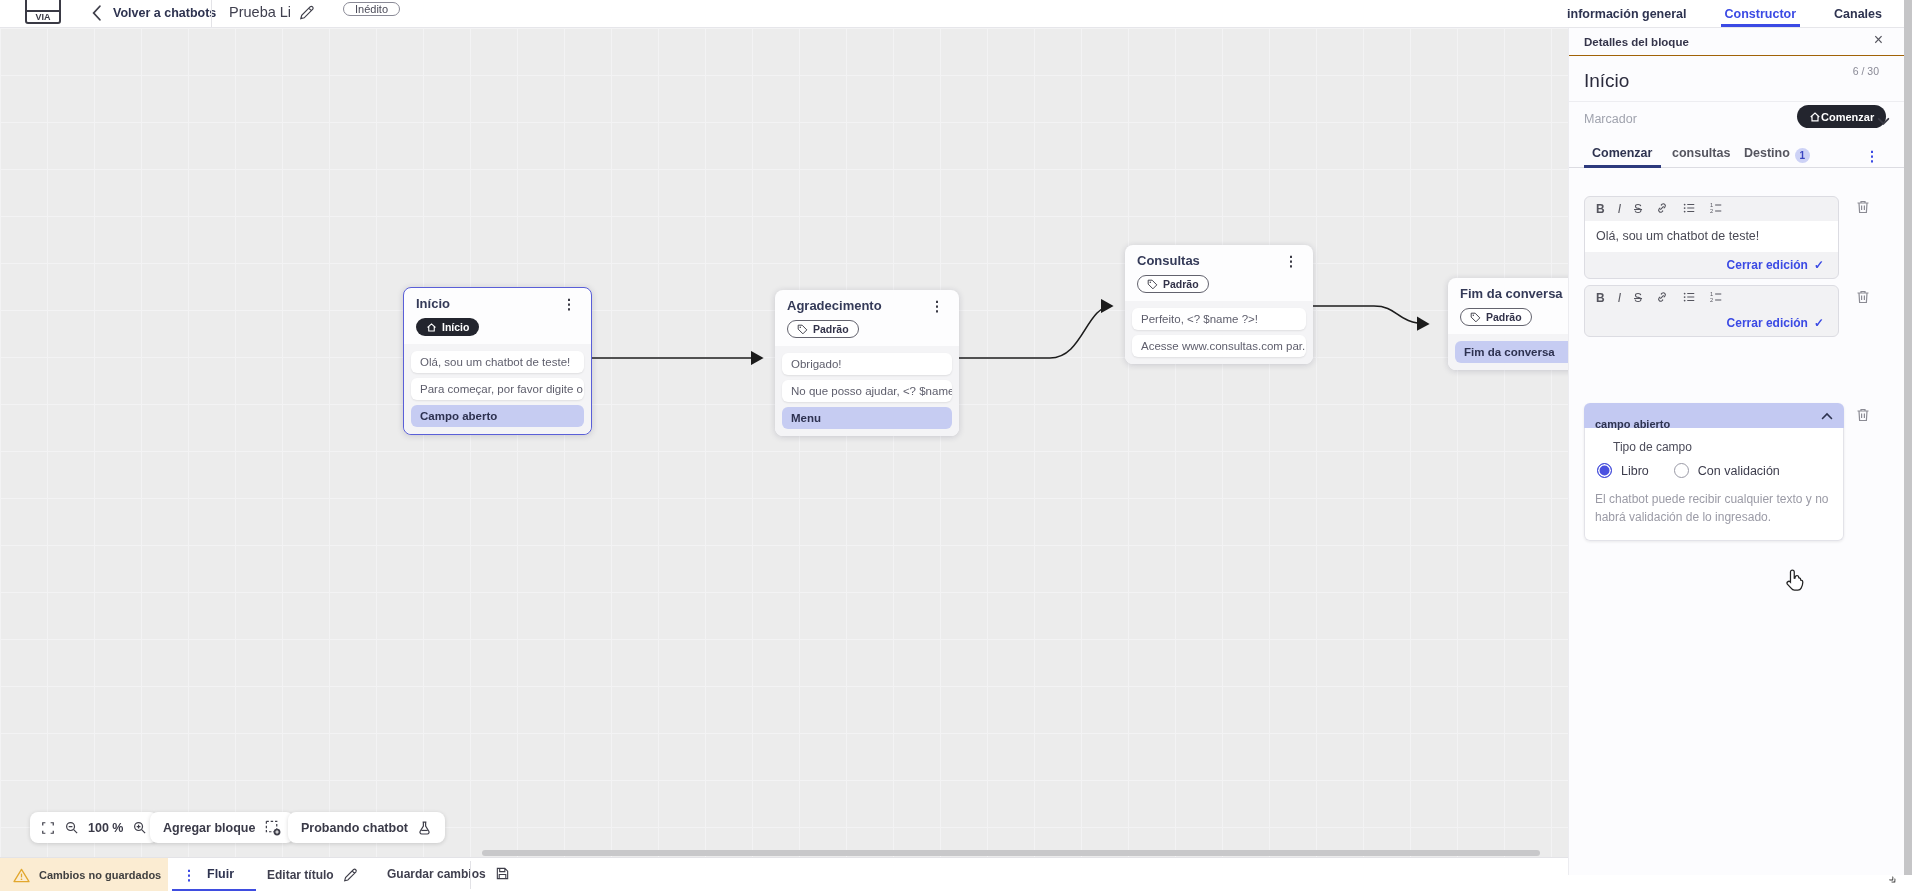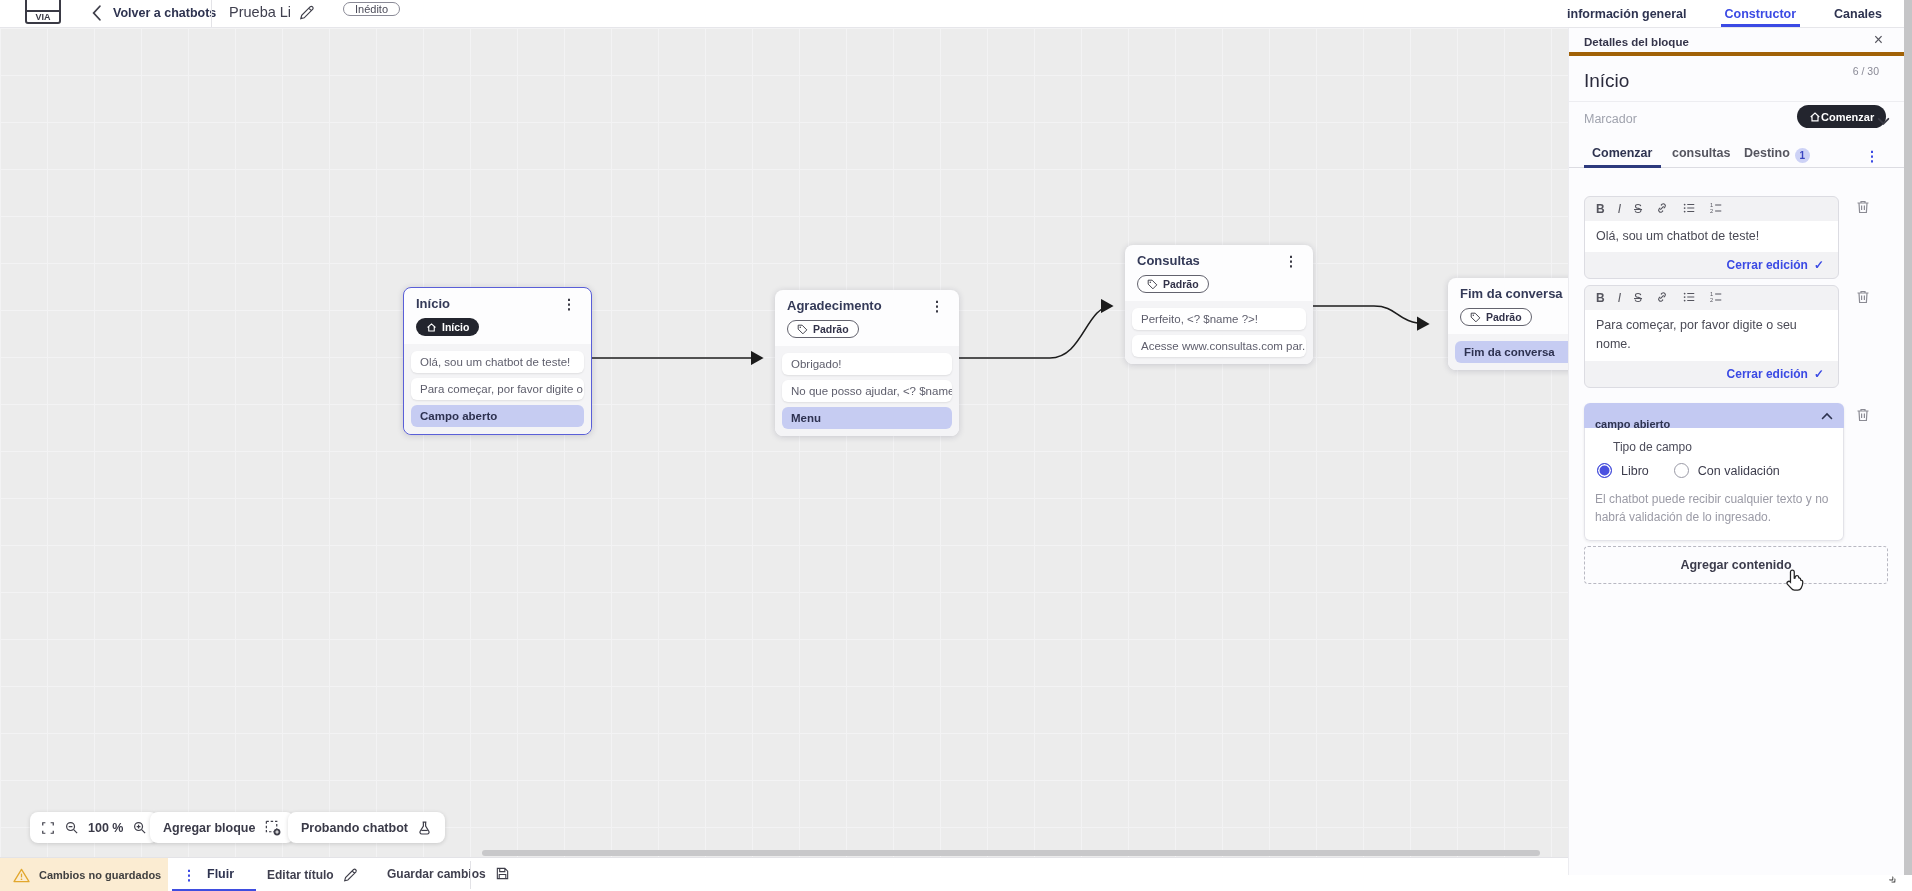--- a/index.html
+++ b/index.html
@@ -44,21 +44,21 @@
   .ctrl-bar { position:absolute; left:30px; top:784px; height:31px; background:#fff; border-radius:8px; box-shadow:0 1px 4px rgba(0,0,0,.15); display:flex; align-items:center; gap:9px; padding:0 11px; }
   .ctrl-btn { display:flex; align-items:center; gap:8px; font-size:12.5px; font-weight:700; color:#3a3a48; cursor:pointer; }
   .zoom-level { font-size:12.5px; font-weight:700; color:#3a3a48; }
   .ctrl-add { position:absolute; left:150px; top:784px; }
   .ctrl-test { position:absolute; left:288px; top:784px; }
   .ctrl-single { height:31px; background:#fff; border-radius:8px; box-shadow:0 1px 4px rgba(0,0,0,.15); display:flex; align-items:center; gap:9px; padding:0 13px; font-size:12.5px; font-weight:700; color:#3a3a48; cursor:pointer; }
   .hscrollbar { position:absolute; left:482px; top:822px; width:1058px; height:6px; background:#c8c8ca; border-radius:3px; cursor:pointer; }
 
   
   .panel { position:absolute; left:1568px; top:28px; width:336px; height:847px; background:#fcfcfe; border-left:1px solid #ececf0; z-index:20; }
-  .panel-header { position:absolute; left:0; top:0; width:336px; height:28px; border-bottom:4px solid #a16207; }
+  .panel-header { position:absolute; left:0; top:0; width:336px; height:28px; border-bottom:1px solid #a16207; }
   .panel-header-title { position:absolute; left:15px; top:8px; font-size:11.5px; font-weight:700; color:#34344a; }
   .panel-close { position:absolute; right:22px; top:3px; font-size:16px; color:#55555e; cursor:pointer; }
   .block-title { position:absolute; left:15px; top:42px; font-size:19px; color:#2b2b3d; }
   .char-counter { position:absolute; right:25px; top:37px; font-size:10.5px; color:#8a8a96; }
   .title-hairline { position:absolute; left:0; top:73px; width:336px; height:1px; background:#ededf1; }
   .marker-placeholder { position:absolute; left:15px; top:84px; font-size:12.5px; color:#a0a3ae; }
   .start-pill { position:absolute; left:228px; top:77px; height:23px; display:inline-flex; align-items:center; gap:0; background:#23252e; color:#fff; font-size:11px; font-weight:700; padding:0 12px; border-radius:12px; cursor:pointer; }
   .start-chevron { position:absolute; left:308px; top:84px; width:13px; height:9px; cursor:pointer; }
 
   .panel-tabs { position:absolute; left:0; top:118px; width:336px; height:22px; border-bottom:1px solid #dcdce2; }
@@ -360,21 +360,20 @@
               <circle cx="3" cy="12" r="1" stroke="none"></circle>
               <path d="M6 4h8M6 8h8M6 12h8" fill="none"></path>
             </g>
           </svg></span>
       <span class="tb"><svg width="14" height="14" viewBox="0 0 16 16">
             <path d="M7 4.5h7M7 11.5h7" stroke="#55555e" stroke-width="1.2" fill="none"></path>
             <text x="1" y="7" font-size="6.5" fill="#55555e">1</text>
             <text x="1" y="14" font-size="6.5" fill="#55555e">2</text>
           </svg></span>
     </div>
-    <div class="editor-text">Para começar, por favor digite o seu nome.</div>
     <div class="editor-footer">
       <span>Cerrar edición</span>
       <span>✓</span>
     </div>
   </div>
   <div class="trash-btn" style="top:260px;">
     <svg width="16" height="17" viewBox="0 0 16 16">
         <path fill="none" stroke="#8b8b94" stroke-width="1.2" d="M2.5 4.5h11M6 4.5V3h4v1.5M4 4.5l.6 9.5h6.8l.6-9.5M6.6 7v4.6M9.4 7v4.6"></path>
       </svg>
   </div>
@@ -396,21 +395,20 @@
       </div>
       <div class="helper-text" style="margin-left:-6px;">El chatbot puede recibir cualquier texto y no habrá validación de lo ingresado.</div>
     </div>
   </div>
   <div class="trash-btn" style="top:378px;">
     <svg width="16" height="17" viewBox="0 0 16 16">
         <path fill="none" stroke="#8b8b94" stroke-width="1.2" d="M2.5 4.5h11M6 4.5V3h4v1.5M4 4.5l.6 9.5h6.8l.6-9.5M6.6 7v4.6M9.4 7v4.6"></path>
       </svg>
   </div>
 
-  <div class="add-content">Agregar contenido</div>
 
   <div class="cursor-hand">
     <svg width="23" height="26" viewBox="0 0 22 24">
         <path d="M8 1.5c1 0 1.8.8 1.8 1.8v6l.6.1.3-1.2c.2-.9 1-1.5 1.9-1.4.9.1 1.5.8 1.5 1.7v.4l.5.1c.8.2 1.4.9 1.4 1.8v.3h.4c.9.1 1.6.9 1.6 1.8 0 2.4-.7 4.3-1.6 5.9-.6 1.1-1.8 1.9-3.1 1.9H10c-1.2 0-2.3-.6-3-1.6L3.2 15c-.5-.8-.3-1.9.5-2.4.7-.5 1.6-.4 2.2.2l.3.3V3.3C6.2 2.3 7 1.5 8 1.5z" fill="#fff" stroke="#222" stroke-width="1.2"></path>
       </svg>
   </div>
 </div>
 
 <div class="vscrollbar"></div>
 <div class="corner-glyph">»</div>

